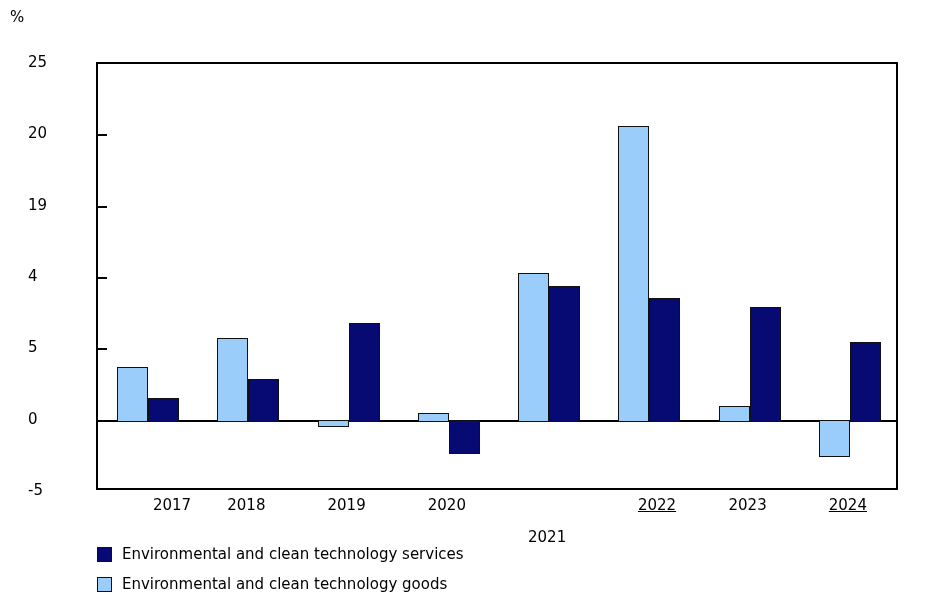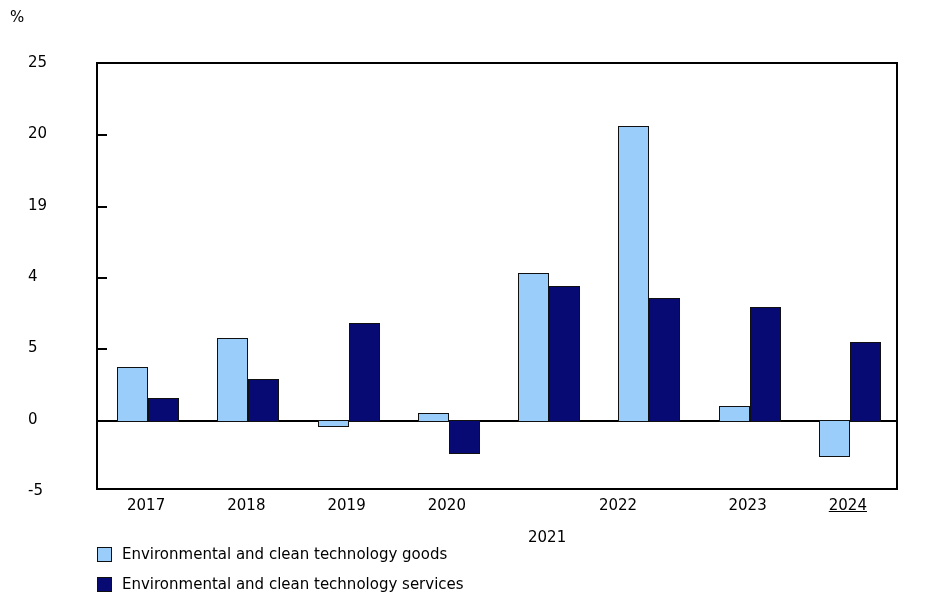--- a/index.html
+++ b/index.html
@@ -178,32 +178,32 @@
       <div class="bar goods" style="left: 720.875px; width: 31px; top: 355.667px; height: 36.9533px;"></div>
       <div class="bar services" style="left: 751.875px; width: 31px; top: 277.913px; height: 79.7533px;"></div>
     </div>
 <div class="y-tick" style="top: 70.3333px;"></div>
     <div class="y-tick" style="top: 141.667px;"></div>
     <div class="y-tick" style="top: 213px;"></div>
     <div class="y-tick" style="top: 284.333px;"></div>
   </div>
 
 <div id="x-axis-labels">
-    <div class="x-label" style="left: 50.125px;">2017</div>
+    <div class="x-label" style="left: 50.125px; text-align: right;">2017</div>
     <div class="x-label" style="left: 150.375px;">2018</div>
     <div class="x-label" style="left: 250.625px;">2019</div>
     <div class="x-label" style="left: 350.875px;">2020</div>
     <div class="x-label" style="left: 451.125px; margin-top: 32px;">2021</div>
-    <div class="x-label" style="left: 522px;">2022</div>
+    <div class="x-label" style="left: 561px; text-decoration: underline;">2022</div>
     <div class="x-label" style="left: 651.625px;">2023</div>
     <div class="x-label" style="left: 751.875px; text-decoration: underline;">2024</div>
   </div>
 
 <div id="legend">
+  <div class="legend-row">
+    <span class="legend-swatch services"></span>
+    <span class="legend-text">Environmental and clean technology services</span>
+  </div>
   <div class="legend-row">
     <span class="legend-swatch goods"></span>
     <span class="legend-text">Environmental and clean technology goods</span>
   </div>
-  <div class="legend-row">
-    <span class="legend-swatch services"></span>
-    <span class="legend-text">Environmental and clean technology services</span>
-  </div>
 </div>
 
 </body></html>

